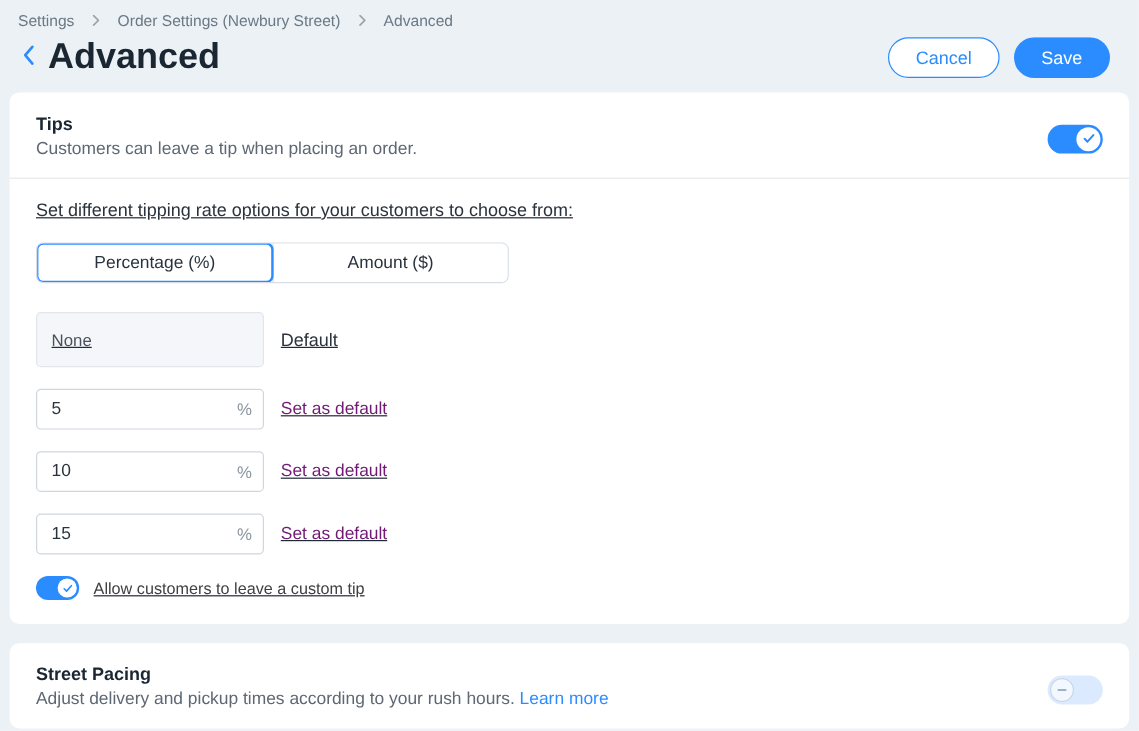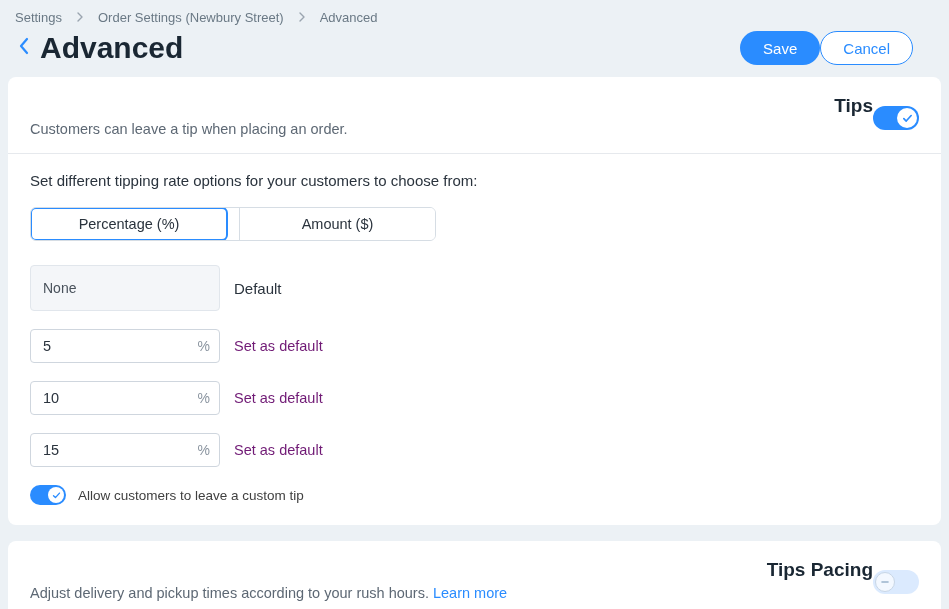--- a/index.html
+++ b/index.html
@@ -75,51 +75,50 @@
     margin: 0 8px 16px 8px;
   }
   .card-header {
     display: flex;
     align-items: flex-start;
     padding: 18px 22px 16px 22px;
     border-bottom: 1px solid #e6e9ed;
   }
   .card-header .titles { flex: 1; }
   .card-header h2 {
-    font-size: 19px;
+    font-size: 15px;
     font-weight: 700;
     color: #1a2733;
     margin-bottom: 4px;
-    text-align: right;
   }
   .card-header .sub {
     font-size: 14.5px;
     color: #5d6874;
   }
   .card-header .sub a { color: #2a8cff; text-decoration: none; }
 
   .card.pacing .card-header { border-bottom: none; }
 
   .card-body {
     padding: 18px 22px 20px 22px;
+    text-decoration: underline;
   }
   .prompt {
     font-size: 15px;
     color: #2a333d;
     margin-bottom: 18px;
   }
 
   
   .segmented {
     display: inline-flex;
     border: 1px solid #d6dde4;
     border-radius: 6px;
     overflow: hidden;
     margin-bottom: 24px;
-    gap: 12px;
   }
   .segmented .seg {
     width: 196px;
     height: 32px;
     display: flex;
     align-items: center;
     justify-content: center;
     font-size: 14.5px;
     color: #2a333d;
     background: #fff;
@@ -253,22 +252,22 @@
 </nav>
 
 <div class="page-header">
   <span class="back">
     <svg width="12" height="18" viewBox="0 0 12 18">
         <path d="M9 2 L3 9 L9 16" stroke="#2a8cff" stroke-width="2.2" fill="none" stroke-linecap="round" stroke-linejoin="round"></path>
       </svg>
   </span>
   <h1>Advanced</h1>
   <div class="spacer"></div>
+  <button class="btn btn-secondary">Cancel</button>
   <button class="btn btn-primary">Save</button>
-  <button class="btn btn-secondary">Cancel</button>
 </div>
 
 <section class="card">
   <div class="card-header">
     <div class="titles">
       <h2>Tips</h2>
       <div class="sub">Customers can leave a tip when placing an order.</div>
     </div>
     <div class="toggle on header-toggle">
       <div class="knob">
@@ -325,21 +324,21 @@
         </div>
       </div>
       <span class="lbl">Allow customers to leave a custom tip</span>
     </div>
   </div>
 </section>
 
 <section class="card pacing">
   <div class="card-header">
     <div class="titles">
-      <h2>Tips Pacing</h2>
+      <h2>Street Pacing</h2>
       <div class="sub">
         <span>Adjust delivery and pickup times according to your rush hours. </span><a>Learn more</a>
       </div>
     </div>
     <div class="toggle off header-toggle">
       <div class="knob">
         <svg width="10" height="10" viewBox="0 0 10 10">
             <line x1="2" y1="5" x2="8" y2="5" stroke="#9ab3cc" stroke-width="1.6" stroke-linecap="round"></line>
           </svg>
       </div>

